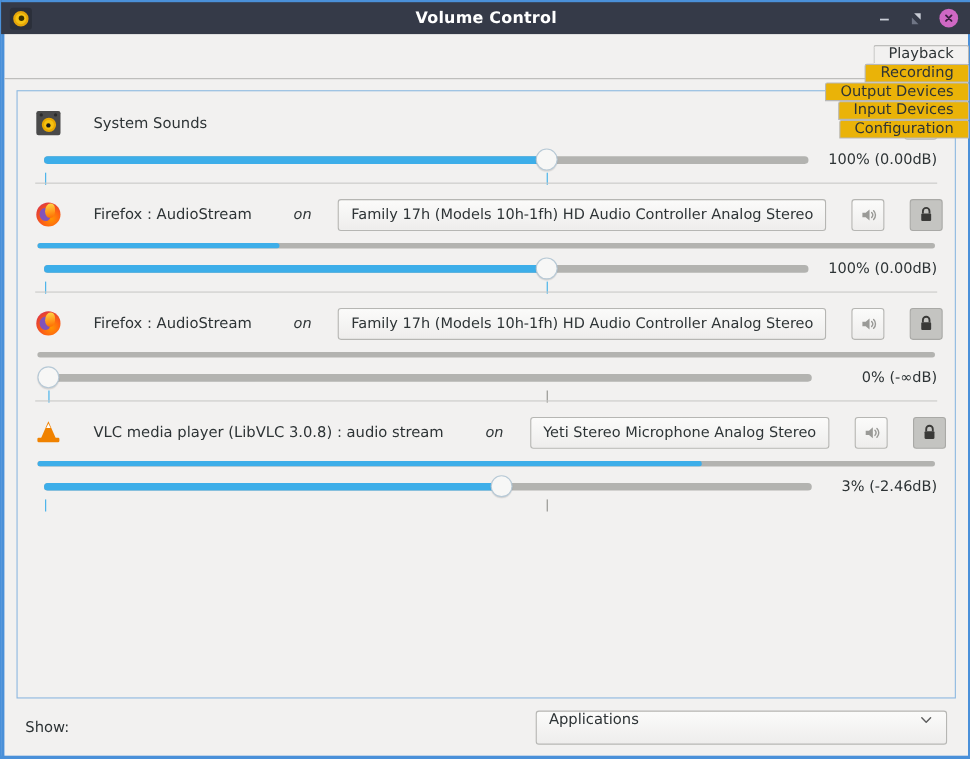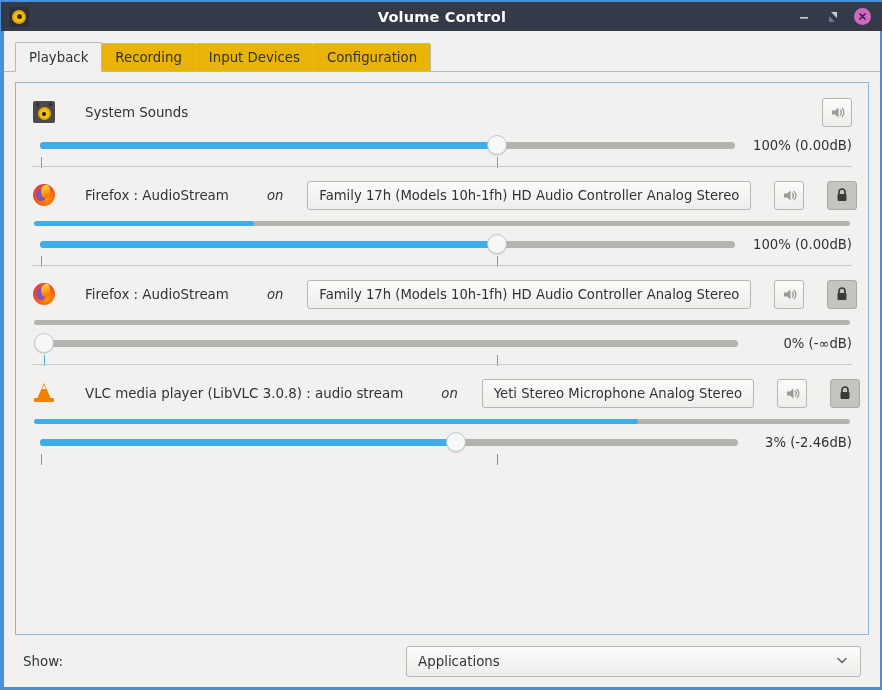--- a/index.html
+++ b/index.html
@@ -92,20 +92,21 @@
 
   
   .tabbar {
     display: flex;
     align-items: flex-end;
     height: 31px;
     min-height: 31px;
     padding-left: 11px;
     margin-top: 10px;
     position: relative;
+    flex-direction: column;
   }
   .tabbar::after {
     content: "";
     position: absolute;
     left: 0; right: 0; bottom: 0;
     height: 1px;
     background: #b8b8b6;
     z-index: 0;
   }
   .tab {
@@ -389,27 +390,26 @@
     display: flex;
     align-items: center;
     padding: 0 19px 0 19px;
   }
   .show-label {
     font-size: 13.4px;
     color: #2e3436;
   }
   .show-combo {
     margin-left: auto;
-    width: 455px;
+    width: 374px;
     height: 31px;
     background: linear-gradient(to bottom, #fbfbfa 0%, #eeedec 100%);
     border: 1px solid #b6b6b3;
     border-radius: 3px;
     display: flex;
-    align-items: center;
     padding: 0 11px;
     font-size: 13.4px;
     color: #2e3436;
   }
   .show-combo .chev {
     margin-left: auto;
     color: #5c5c5c;
   }
 </style>
 </head>
@@ -443,20 +443,23 @@
   </div>
 
   <div class="tabbar">
     <div class="tab active">
       <span>Playback</span>
     </div>
     <div class="tab">
       <span>Recording</span>
     </div>
     <div class="tab">
+      <span>Output Devices</span>
+    </div>
+    <div class="tab">
       <span>Input Devices</span>
     </div>
     <div class="tab">
       <span>Configuration</span>
     </div>
   </div>
 
   <div class="panel">
     <div class="panel-inner">
 

